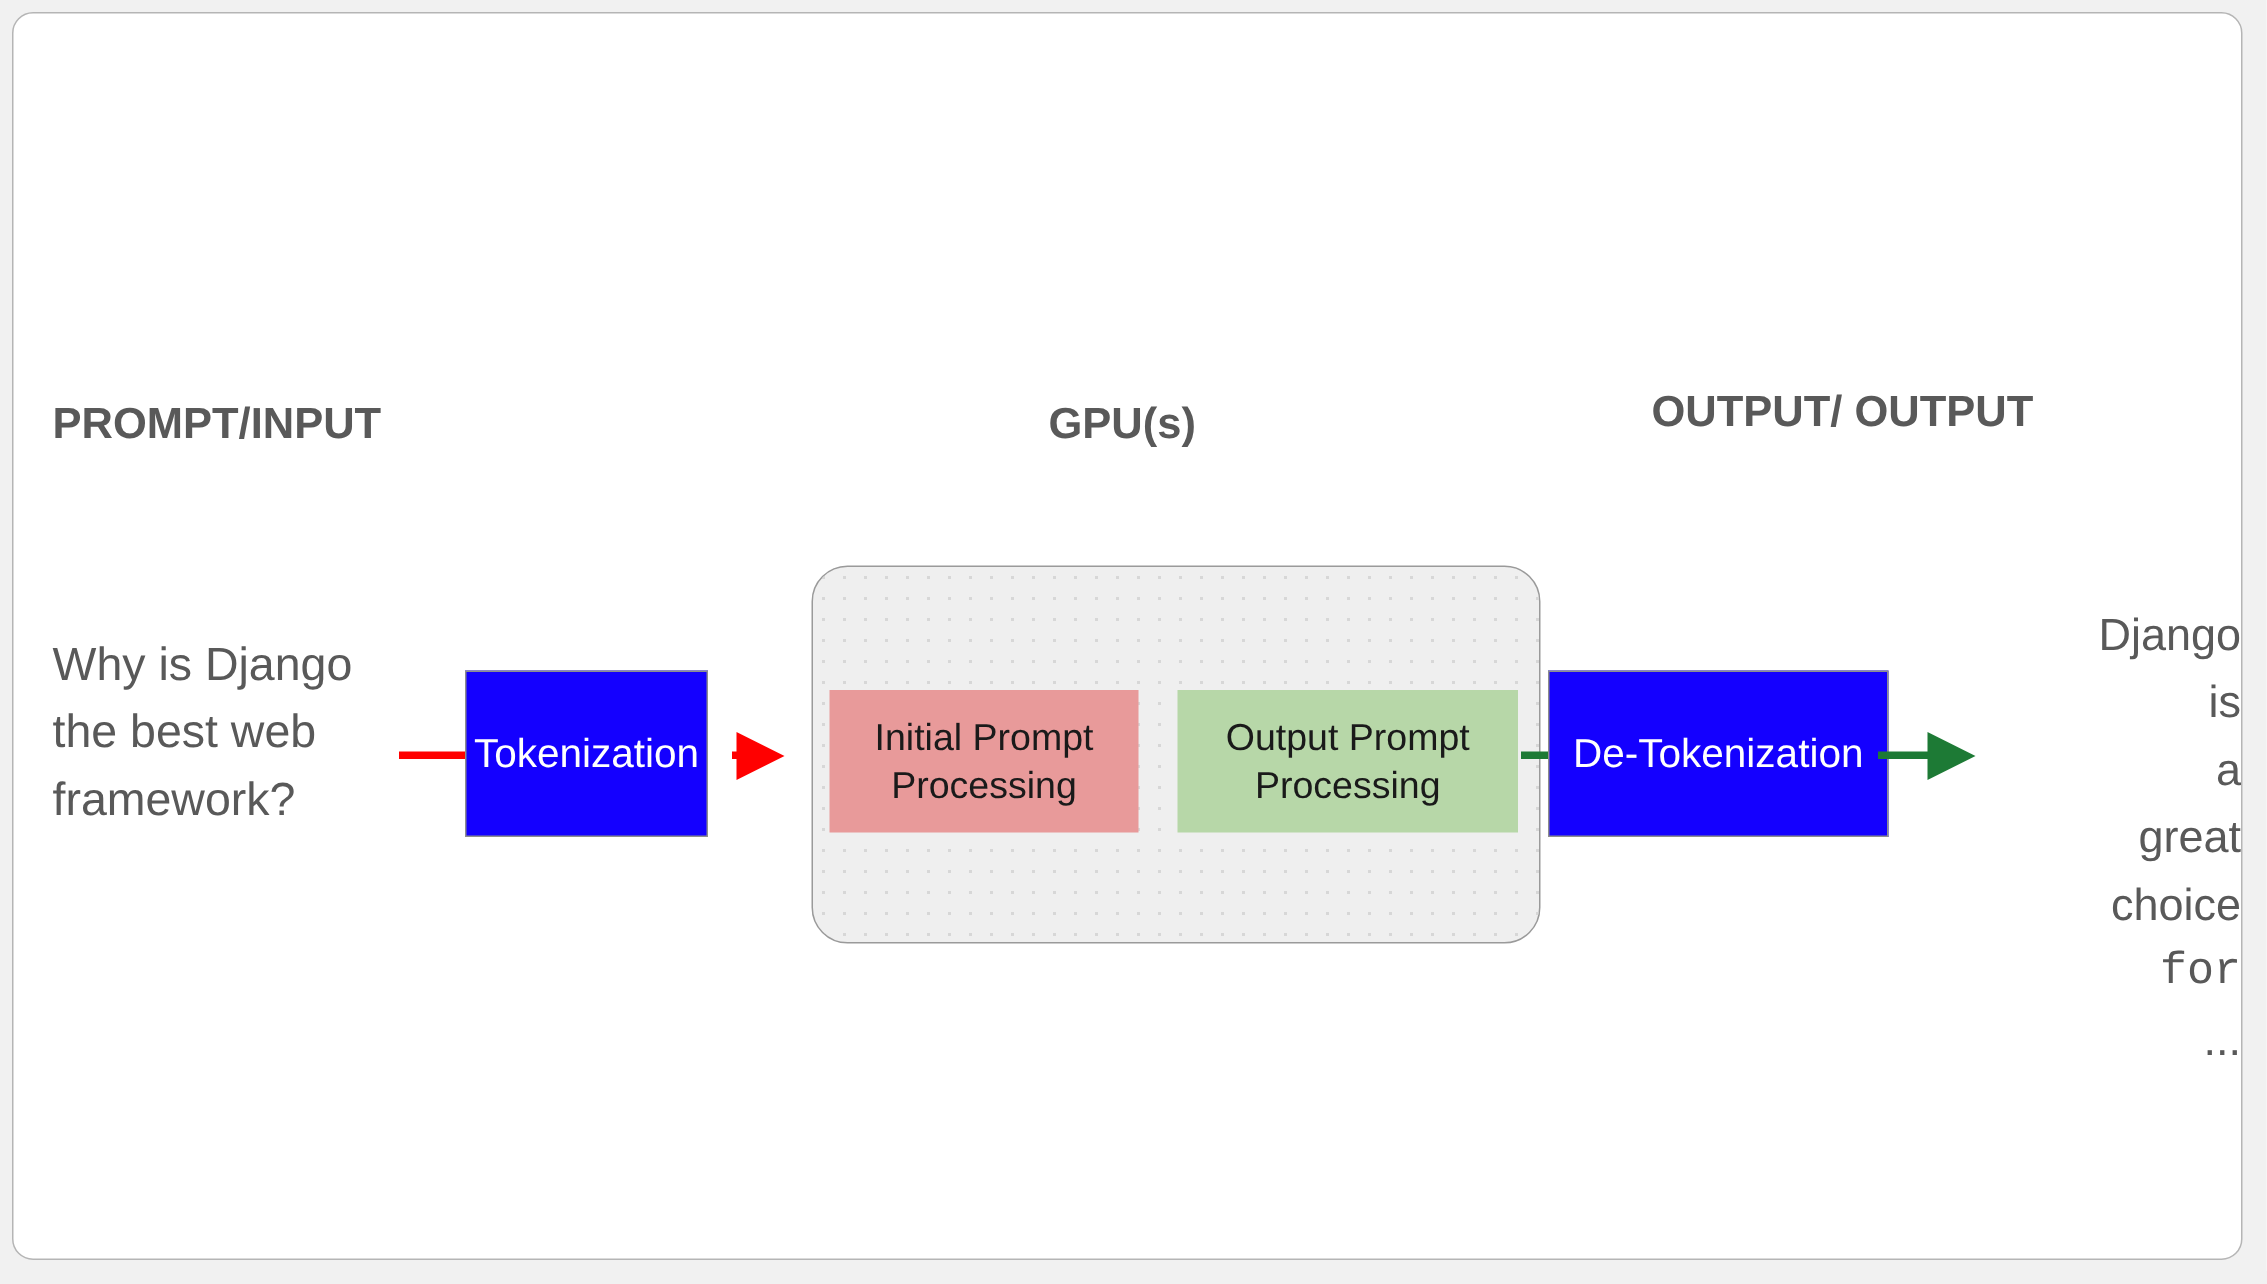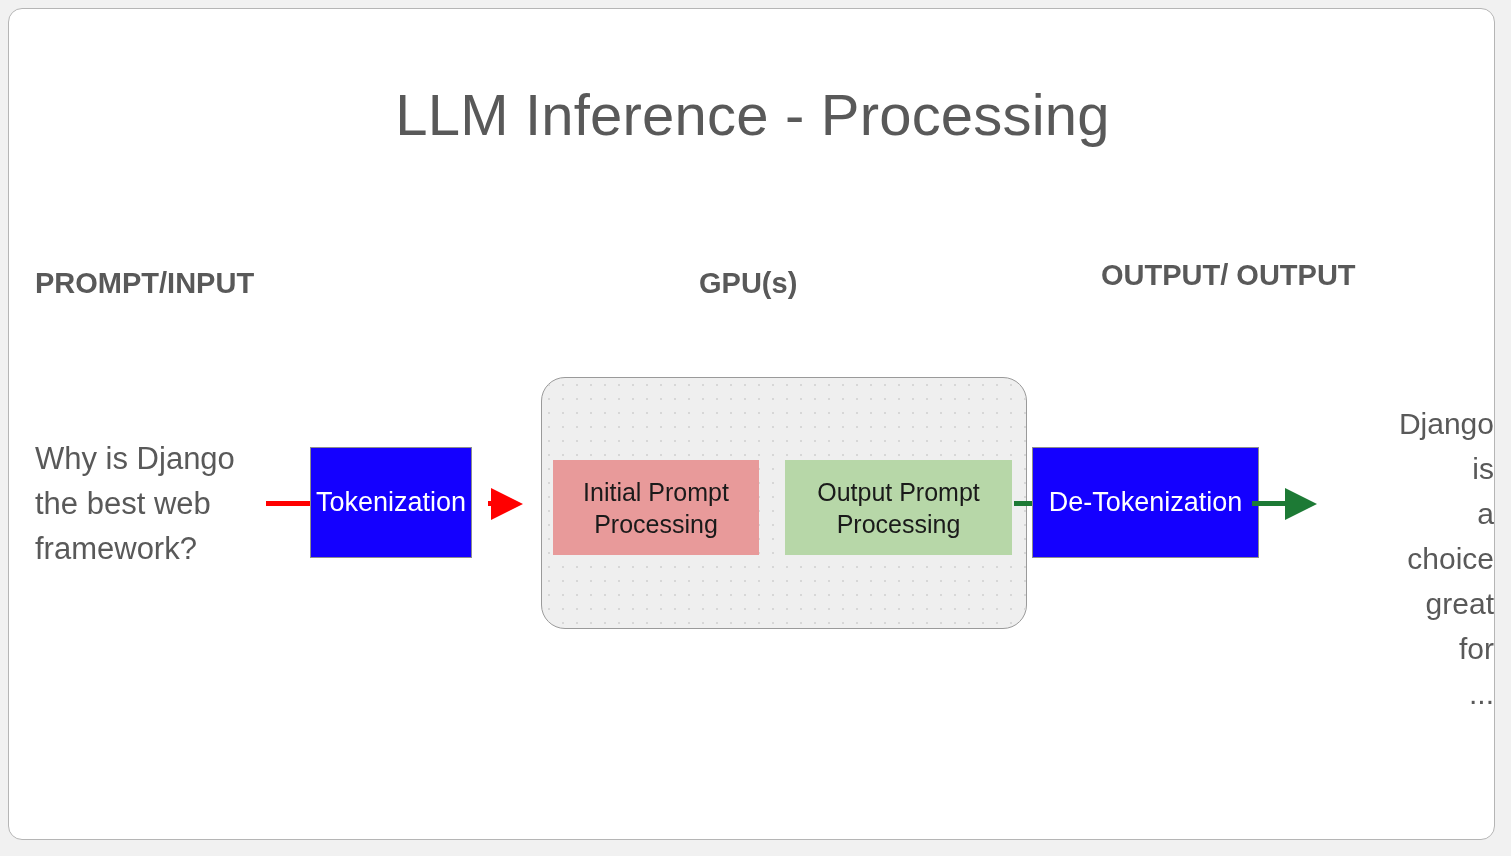--- a/index.html
+++ b/index.html
@@ -48,21 +48,21 @@
     white-space: nowrap;
   }
   #heading-prompt-input { left: 26px;  top: 258px; }
   #heading-gpus         { left: 690px; top: 258px; }
   #heading-output       { left: 1092px; top: 250px; }
 
   
   #prompt-text {
     position: absolute;
     left: 26px;
-    top: 427px;
+    top: 411px;
     width: 250px;
     font-size: 31px;
     line-height: 45px;
     color: #595959;
   }
 
   
   .connector-line {
     position: absolute;
     height: 5px;
@@ -197,29 +197,28 @@
   #output-words .out-word {
     display: block;
     line-height: 45px;
     white-space: nowrap;
   }
   #output-words .out-word:nth-child(1) { padding-left: 0px; }
   #output-words .out-word:nth-child(2) { padding-left: 26px; }
   #output-words .out-word:nth-child(3) { padding-left: 48px; }
   #output-words .out-word:nth-child(4) { padding-left: 66px; }
   #output-words .out-word:nth-child(5) { padding-left: 86px; }
-  #output-words .out-word:nth-child(6) { padding-left: 104px; }
+  #output-words .out-word:nth-child(6) { padding-left: 104px; font-family: Liberation Mono, monospace; }
   #output-words .out-word:nth-child(7) { padding-left: 128px; }
 </style>
 </head>
 <body>
 
 <div id="slide">
 
-  <div id="slide-title">LLM Inference - Processing</div>
 
   <div class="section-heading" id="heading-prompt-input">PROMPT/INPUT</div>
   <div class="section-heading" id="heading-gpus">GPU(s)</div>
   <div class="section-heading" id="heading-output">OUTPUT/ OUTPUT</div>
 
   <div id="prompt-text">Why is Django the best web framework?</div>
 
   <div class="connector-line red" id="line-prompt-to-token"></div>
 
   <div class="blue-box" id="box-tokenization">Tokenization</div>
@@ -246,19 +245,19 @@
 
   <div class="blue-box" id="box-detokenization">De-Tokenization</div>
 
   <div class="connector-line green" id="line-detoken-to-output"></div>
   <div class="arrow-head" id="arrow-detoken-to-output"></div>
 
   <div id="output-words">
     <span class="out-word">Django</span>
     <span class="out-word">is</span>
     <span class="out-word">a</span>
+    <span class="out-word">great</span>
     <span class="out-word">choice</span>
-    <span class="out-word">great</span>
     <span class="out-word">for</span>
     <span class="out-word">...</span>
   </div>
 
 </div>
 
 </body></html>

